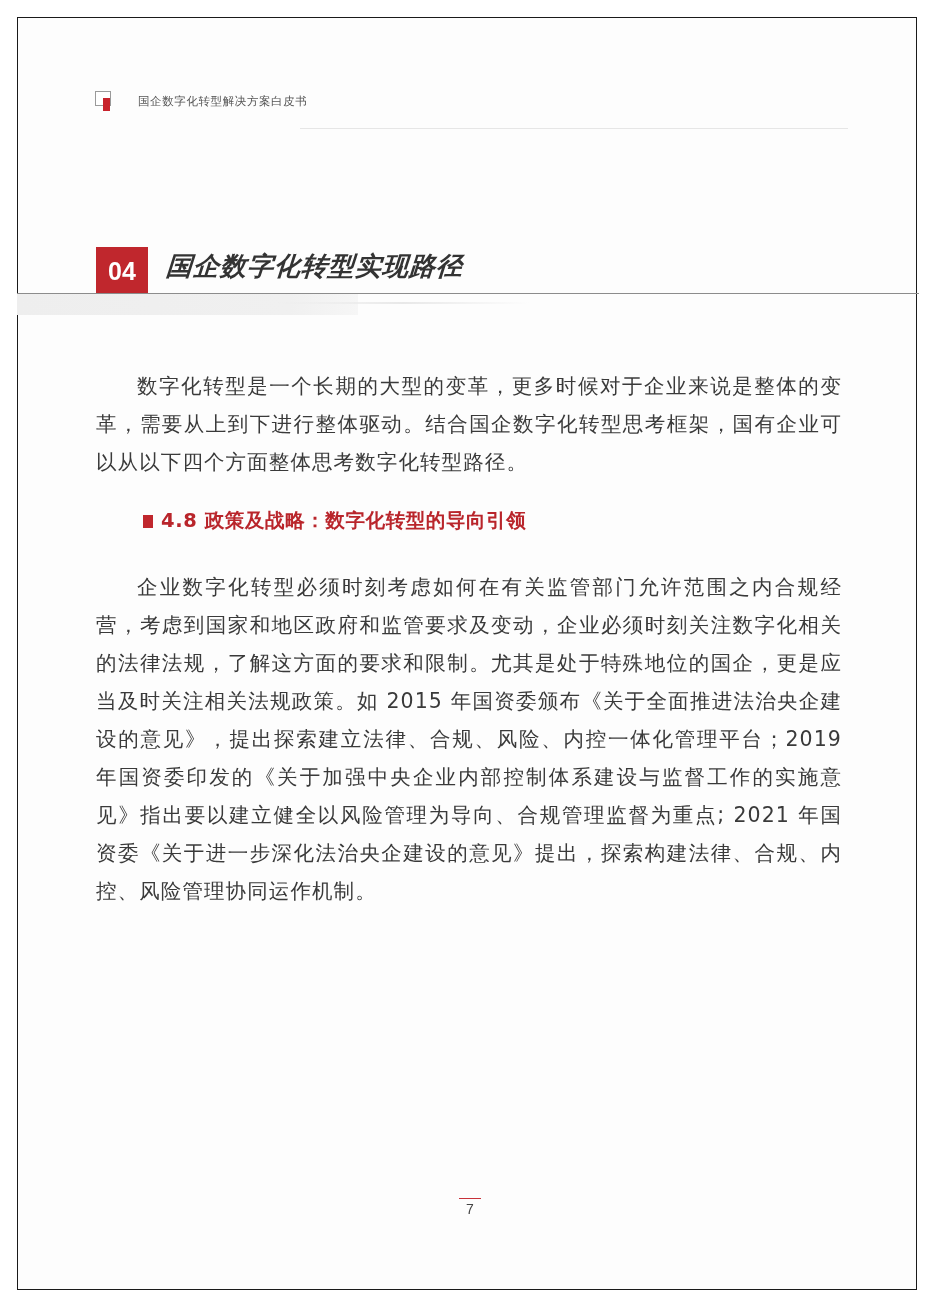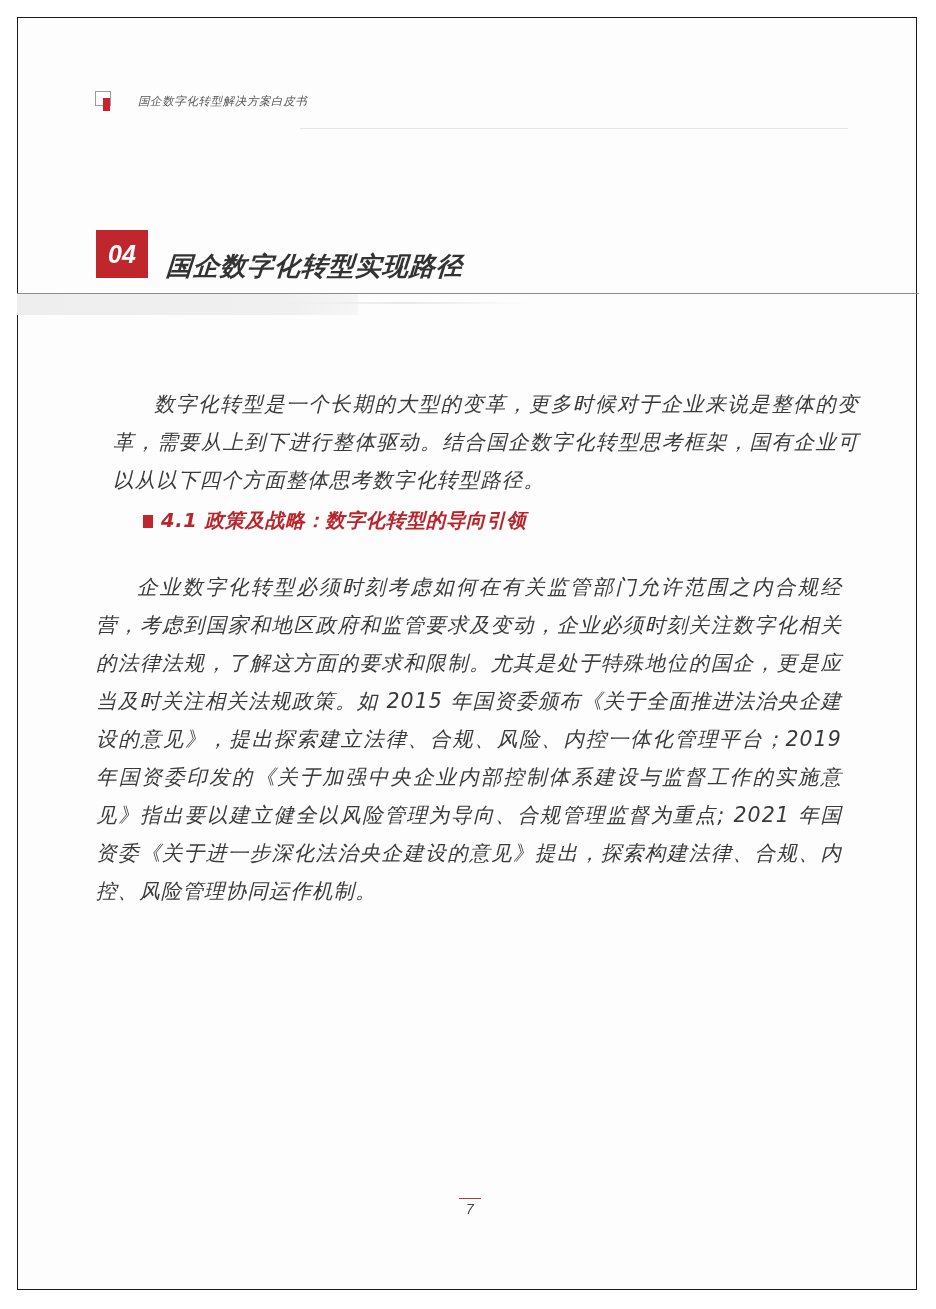--- a/index.html
+++ b/index.html
@@ -4,26 +4,26 @@
 <style>
   html, body { margin: 0; padding: 0; }
   body {
     width: 936px; height: 1309px; background: #ffffff; position: relative; overflow: hidden;
     font-family: "DejaVu Sans", "Liberation Sans", sans-serif;
   }
   .page {
     position: absolute; left: 17px; top: 17px; width: 900px; height: 1273px;
     border: 1.5px solid #1a1a1a; background: #fdfdfd; box-sizing: border-box;
   }
-  .abs { position: absolute; font-style: italic; }
+  .abs { position: absolute; }
   .logo-outline { left: 95px; top: 91px; width: 14px; height: 13px; border: 1px solid #9a9a9a; background: #fff; }
   .logo-red { left: 103px; top: 98px; width: 7px; height: 13px; background: #c8232c; }
   .header-title { left: 138px; top: 94px; font-size: 11.5px; color: #555; letter-spacing: 0.6px; }
   .header-line { left: 300px; top: 128px; width: 548px; height: 1px; background: #e6e6e6; }
-  .chapter-box { left: 96px; top: 230px; width: 52px; height: 48px; background: #c0272d; color: #fff;
+  .chapter-box { left: 96px; top: 247px; width: 52px; height: 48px; background: #c0272d; color: #fff;
     font-family: "Liberation Sans", sans-serif; font-weight: bold; font-size: 25px; line-height: 48px; text-align: center; }
   .chapter-title { left: 166px; top: 249px; font-size: 26px; font-weight: bold; font-style: italic; color: #333;
     letter-spacing: 1px; transform: skewX(-4deg); }
   .divider { left: 17px; top: 293px; width: 902px; height: 1px; background: #8c8c8c; }
   .band { left: 17px; top: 294px; width: 341px; height: 21px; background: linear-gradient(to right, #eeeeee, #f0f0f0 80%, #f6f6f6); }
   .band-line { left: 275px; top: 302px; width: 255px; height: 2px; background: linear-gradient(to right, rgba(230,230,230,0), #e8e8e8, rgba(240,240,240,0)); }
   .text-block { left: 96px; width: 746px; font-size: 20.5px; line-height: 38px; color: #3a3a3a;
     letter-spacing: 1.1px; text-align: justify; }
   .text-block p { margin: 0; text-indent: 2em; }
   .sec-head { left: 143px; top: 507px; font-size: 19.5px; font-weight: bold; color: #b9252b; letter-spacing: 0.6px; }
@@ -40,26 +40,26 @@
 <div class="abs logo-red"></div>
 <div class="abs header-title">国企数字化转型解决方案白皮书</div>
 <div class="abs header-line"></div>
 
 <div class="abs chapter-box">04</div>
 <div class="abs chapter-title">国企数字化转型实现路径</div>
 <div class="abs divider"></div>
 <div class="abs band"></div>
 <div class="abs band-line"></div>
 
-<div class="abs text-block" style="top:385px;margin-left:17px;">
+<div class="abs text-block" style="top:367px;">
   <p>数字化转型是一个长期的大型的变革，更多时候对于企业来说是整体的变革，需要从上到下进行整体驱动。结合国企数字化转型思考框架，国有企业可以从以下四个方面整体思考数字化转型路径。</p>
 </div>
 
 <div class="abs sec-head">
-  <span class="sq"></span><span>4.1 政策及战略：数字化转型的导向引领</span>
+  <span class="sq"></span><span>4.8 政策及战略：数字化转型的导向引领</span>
 </div>
 
 <div class="abs text-block" style="top:568px;">
   <p style="margin-bottom:30px;">企业数字化转型必须时刻考虑如何在有关监管部门允许范围之内合规经营，考虑到国家和地区政府和监管要求及变动，企业必须时刻关注数字化相关的法律法规，了解这方面的要求和限制。尤其是处于特殊地位的国企，更是应当及时关注相关法规政策。如 2015 年国资委颁布《关于全面推进法治央企建设的意见》，提出探索建立法律、合规、风险、内控一体化管理平台；2019 年国资委印发的《关于加强中央企业内部控制体系建设与监督工作的实施意见》指出要以建立健全以风险管理为导向、合规管理监督为重点; 2021 年国资委《关于进一步深化法治央企建设的意见》提出，探索构建法律、合规、内控、风险管理协同运作机制。</p>
 </div>
 
 <div class="abs pg-line"></div>
 <div class="abs pg-num">7</div>
 
 </body></html>

